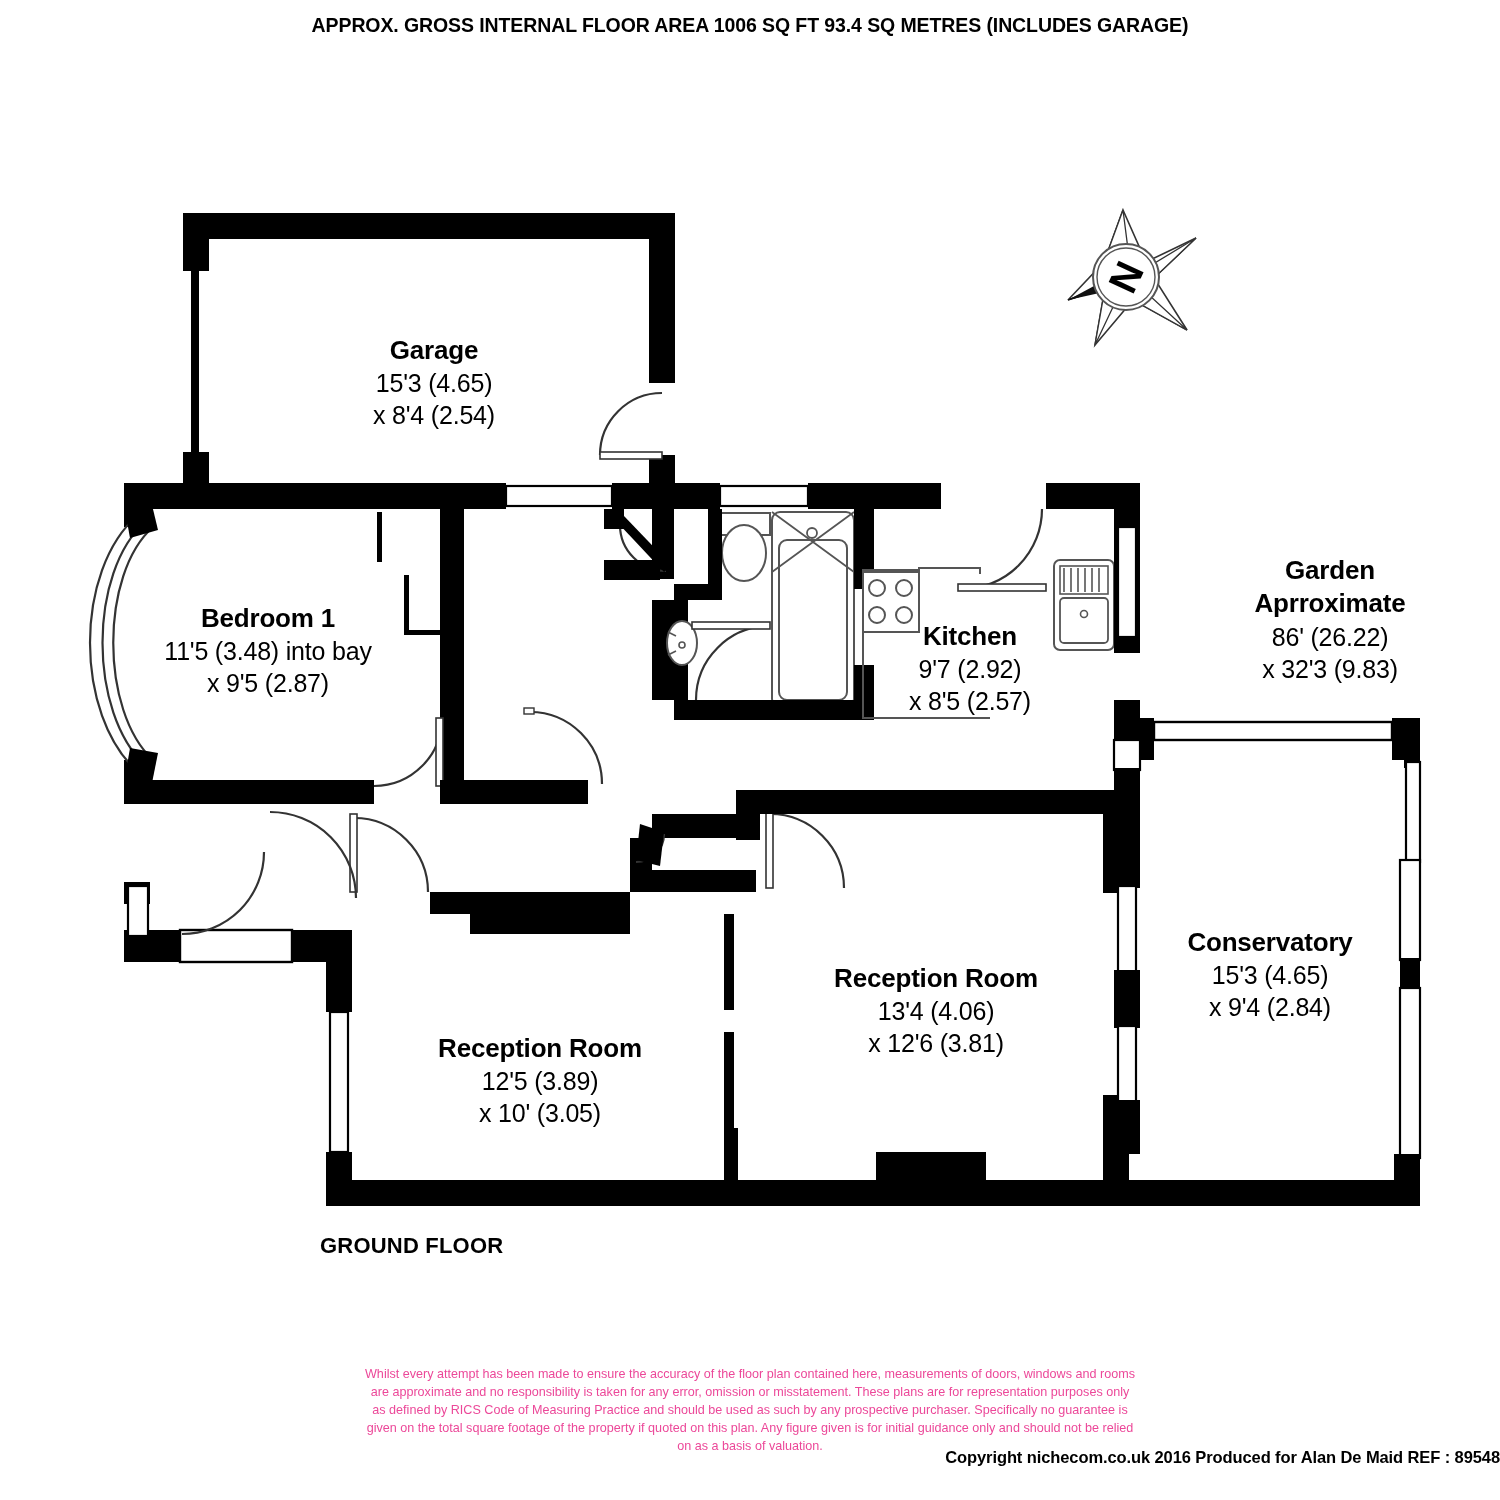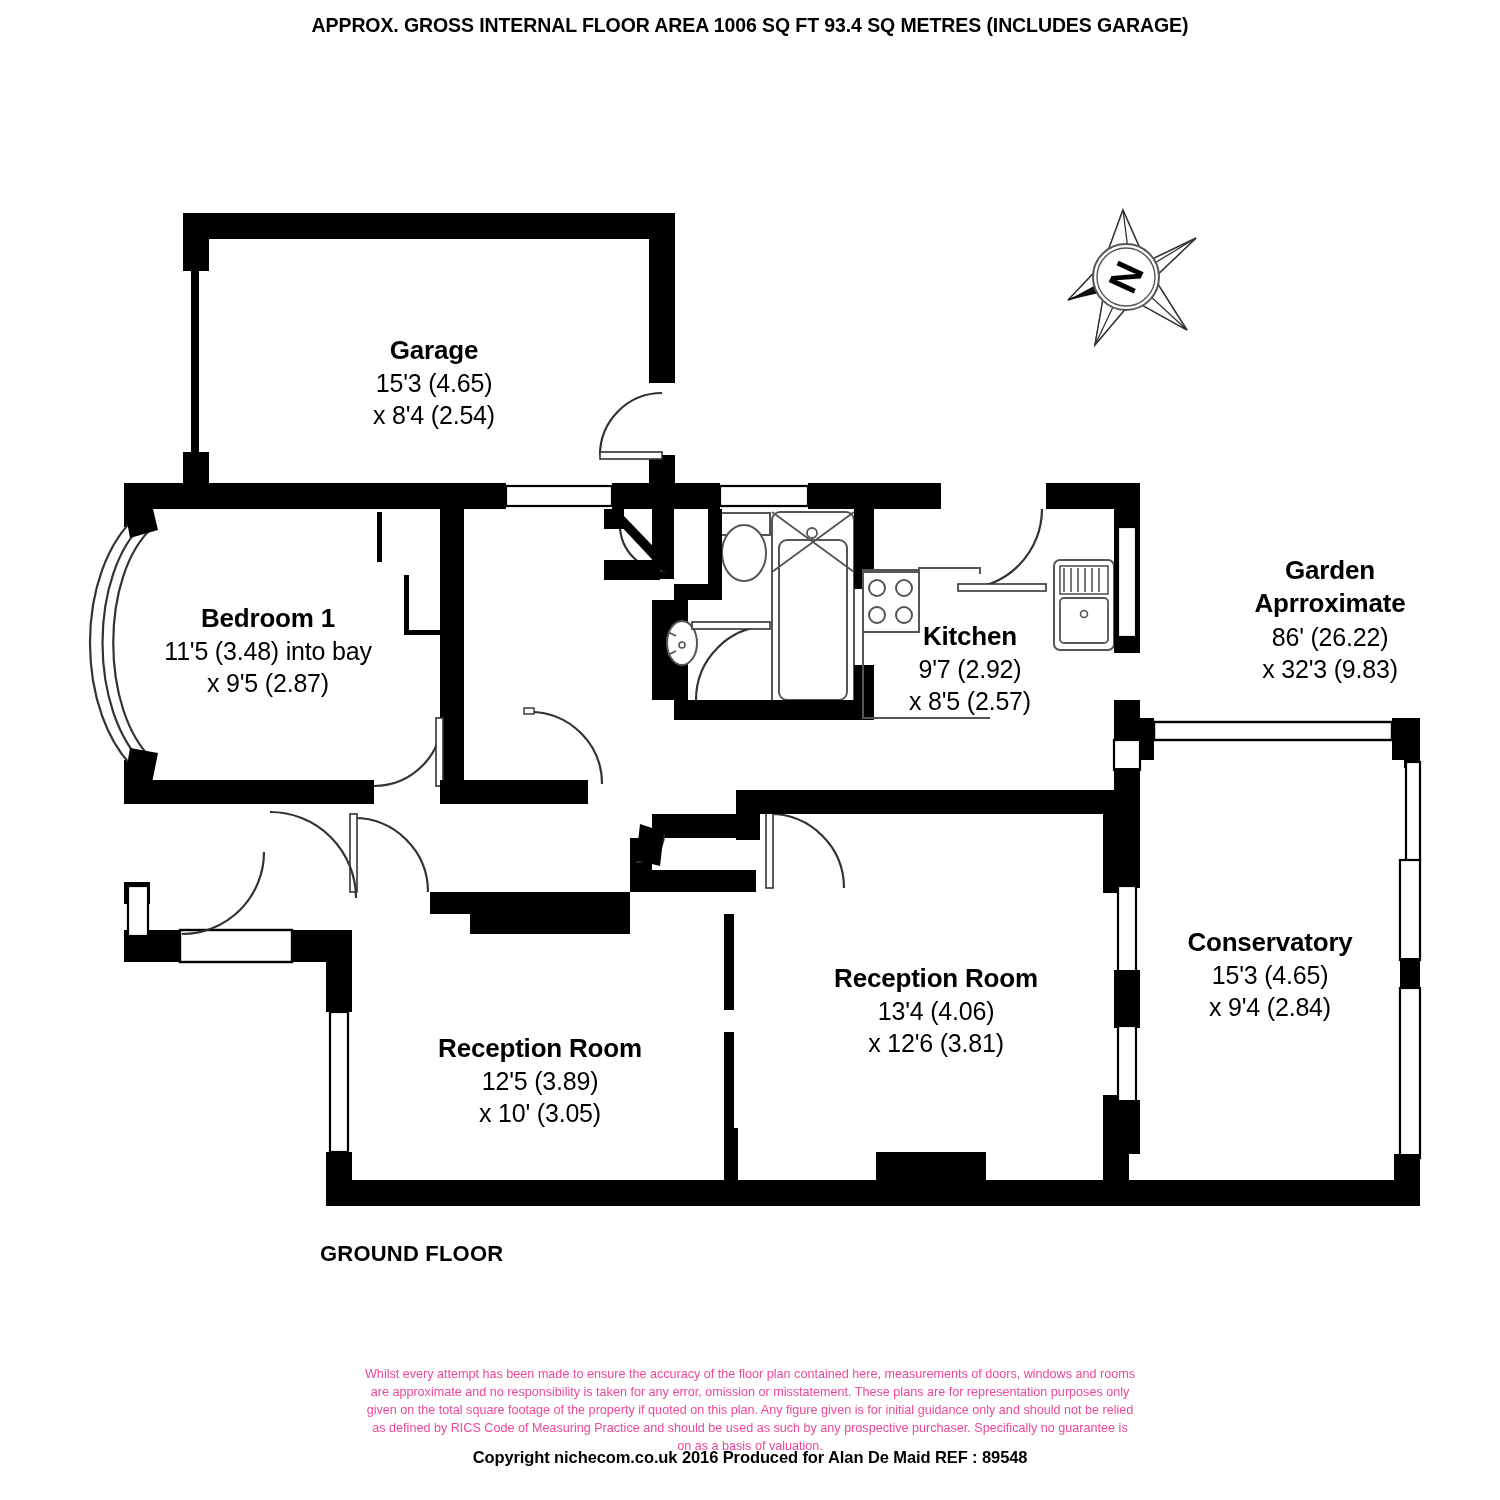--- a/index.html
+++ b/index.html
@@ -52,21 +52,20 @@
   .lbl .dm {
     font-size: 25px;
     font-weight: normal;
     letter-spacing: -0.2px;
   }
   .floorlabel {
     position: absolute;
     font-size: 22px;
     font-weight: bold;
     letter-spacing: 0.2px;
-    margin-top: 8px;
   }
   .disclaimer {
     position: absolute;
     left: 0;
     width: 1500px;
     text-align: center;
     font-size: 12.6px;
     line-height: 1.42;
     color: #ec4899;
   }
@@ -352,20 +351,20 @@
     <div class="nm">Reception Room</div>
     <div class="dm">13'4 (4.06)</div>
     <div class="dm">x 12'6 (3.81)</div>
   </div>
 
   <div class="floorlabel" style="left:320px; top:1233px;">GROUND FLOOR</div>
 
   <div class="disclaimer" style="top:1366px;">
     <div>Whilst every attempt has been made to ensure the accuracy of the floor plan contained here, measurements of doors, windows and rooms</div>
     <div>are approximate and no responsibility is taken for any error, omission or misstatement. These plans are for representation purposes only</div>
+    <div>as defined by RICS Code of Measuring Practice and should be used as such by any prospective purchaser.  Specifically no guarantee is</div>
     <div>given on the total square footage of the property if quoted on this plan. Any figure given is for initial guidance only and should not be relied</div>
-    <div>as defined by RICS Code of Measuring Practice and should be used as such by any prospective purchaser.  Specifically no guarantee is</div>
     <div>on as a basis of valuation.</div>
   </div>
 
-  <div class="copyright" style="top:1448px;">Copyright nichecom.co.uk 2016    Produced for Alan De Maid   REF :  89548</div>
+  <div class="copyright" style="top:1448px;text-align:right;">Copyright nichecom.co.uk 2016    Produced for Alan De Maid   REF :  89548</div>
 
 </div>
 
 </body></html>

